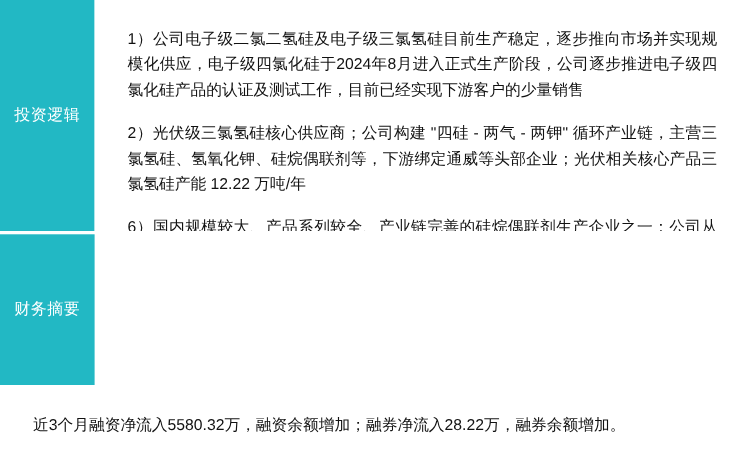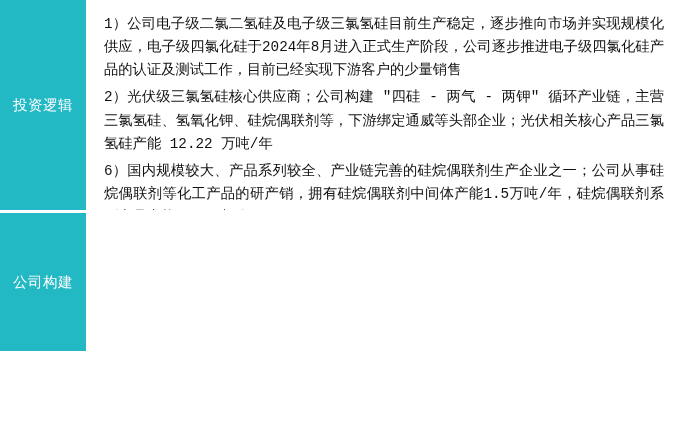--- a/index.html
+++ b/index.html
@@ -50,23 +50,22 @@
     background: #ffffff;
     box-sizing: border-box;
     padding: 7px 12px 8px 14px;
     font-size: 14.3px;
     line-height: 1.62;
     color: #111111;
     text-align: justify;
     overflow: hidden;
   }
   .content-cell p {
-    margin: 4px;
+    margin: 16px;
     text-indent: 0;
-    font-family: Liberation Mono, monospace;
   }
   .row-invest .content-cell { padding-top: 9px; }
   .row-invest { height: 210px; }
   .row-finance { height: 140px; }
   .row-margin { height: 68px; }
   .row-invest .label-cell,
   .row-finance .label-cell,
   .row-margin .label-cell {
     height: 100%;
   }
@@ -79,19 +78,22 @@
   <div class="row row-invest">
     <div class="label-cell">投资逻辑</div>
     <div class="content-cell">
       <p>1）公司电子级二氯二氢硅及电子级三氯氢硅目前生产稳定，逐步推向市场并实现规模化供应，电子级四氯化硅于2024年8月进入正式生产阶段，公司逐步推进电子级四氯化硅产品的认证及测试工作，目前已经实现下游客户的少量销售</p>
       <p>2）光伏级三氯氢硅核心供应商；公司构建 "四硅 - 两气 - 两钾" 循环产业链，主营三氯氢硅、氢氧化钾、硅烷偶联剂等，下游绑定通威等头部企业；光伏相关核心产品三氯氢硅产能 12.22 万吨/年</p>
       <p>6）国内规模较大、产品系列较全、产业链完善的硅烷偶联剂生产企业之一；公司从事硅烷偶联剂等化工产品的研产销，拥有硅烷偶联剂中间体产能1.5万吨/年，硅烷偶联剂系列产品产能7.3万吨/年</p>
     </div>
   </div>
 
   <div class="row row-finance">
-    <div class="label-cell">公司构建</div>
+    <div class="label-cell">财务摘要</div>
   </div>
 
   <div class="row row-margin">
+    <div class="content-cell">
+      <p>近3个月融资净流入5580.32万，融资余额增加；融券净流入28.22万，融券余额增加。</p>
+    </div>
   </div>
 
 </div>
 
 </body></html>

